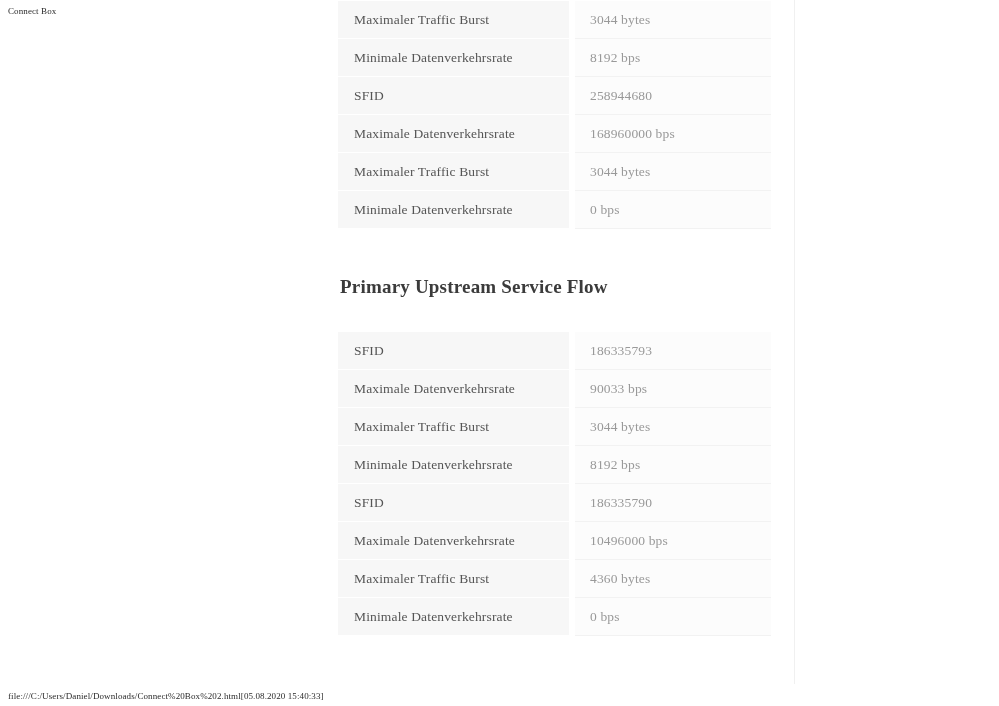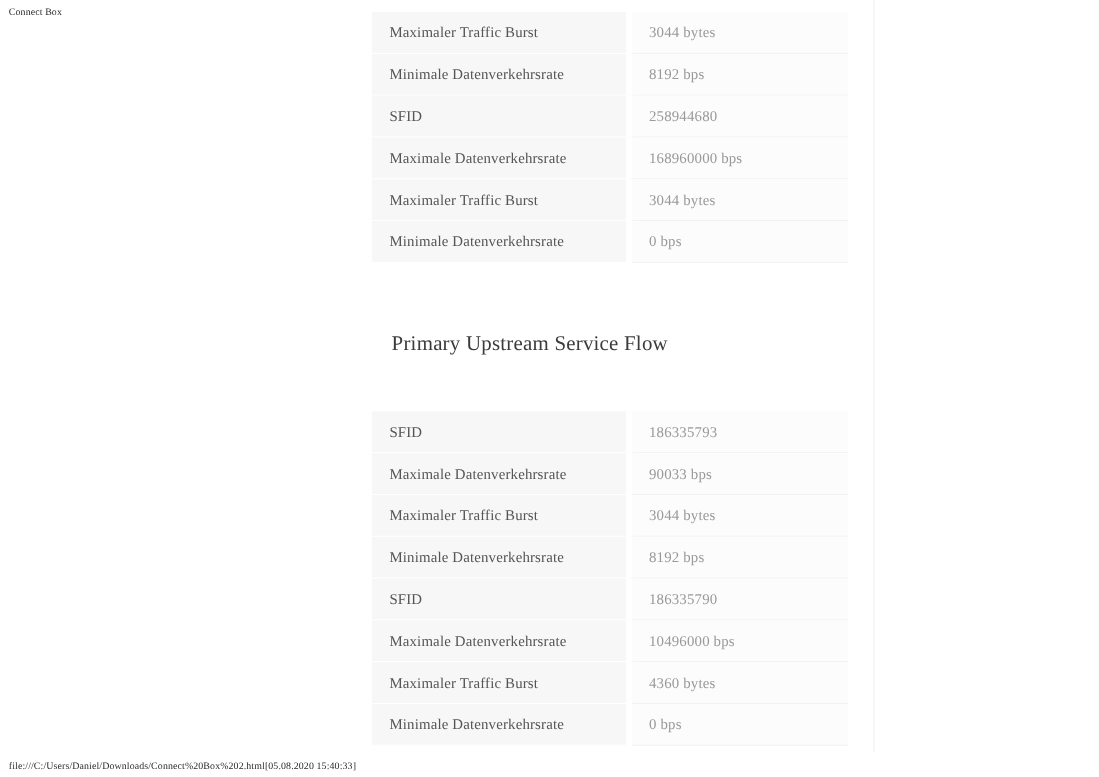--- a/index.html
+++ b/index.html
@@ -46,30 +46,30 @@
     left: 0;
     width: 795px;
     height: 684px;
     border-right: 1px solid #f0f0f0;
     box-sizing: border-box;
   }
 
   .content {
     position: absolute;
     left: 338px;
-    top: 18px;
+    top: 8px;
     width: 433px;
   }
 
   
   .section-title {
     font-size: 19px;
-    font-weight: normal;
+    font-weight: bold;
     color: #3b3b3b;
-    margin: 16px;
+    margin: 0;
     padding: 0 0 0 2px;
     line-height: 24px;
     letter-spacing: .2px;
   }
 
   
   .info-table {
     width: 433px;
     border-collapse: separate;
     border-spacing: 0;

